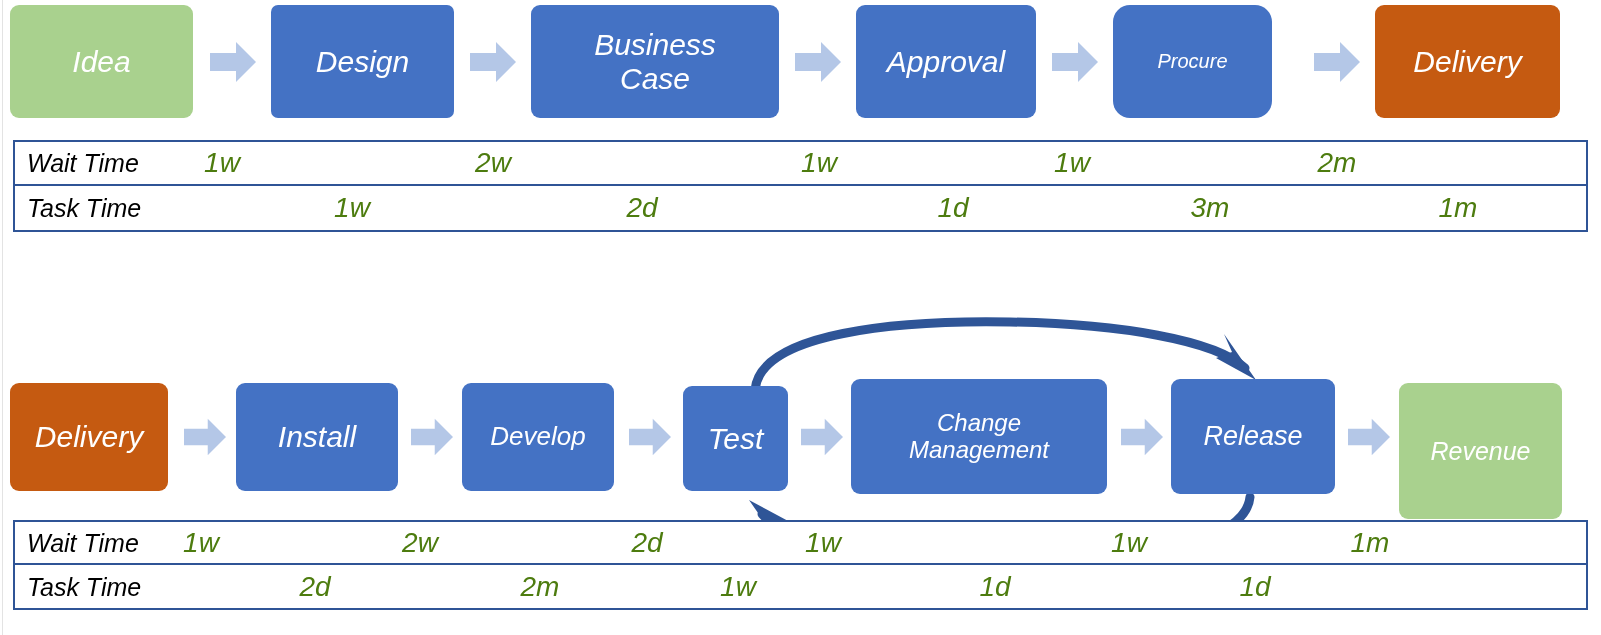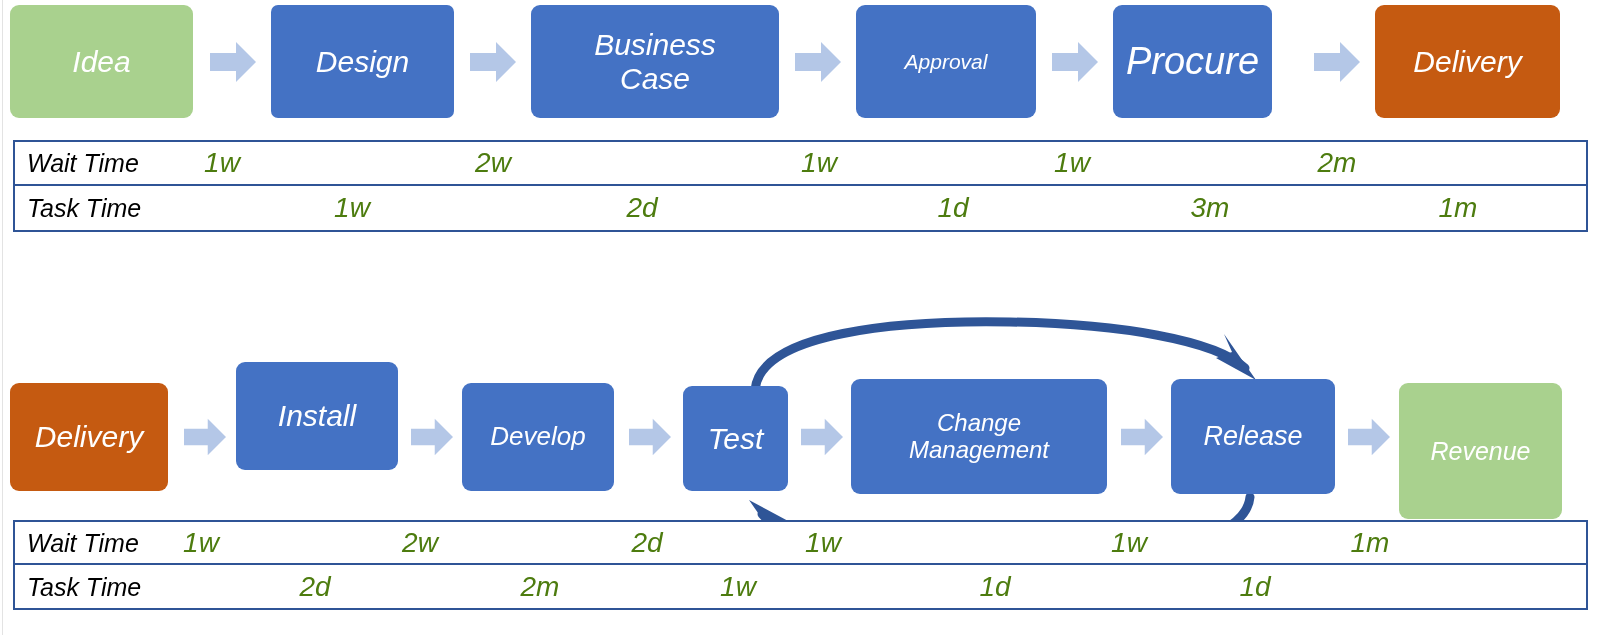--- a/index.html
+++ b/index.html
@@ -94,22 +94,22 @@
 <body>
 
 <div id="canvas">
 
   <div class="slide-edge"></div>
 
   <div class="pbox green" style="left:10px;  top:5px;  width:183px; height:113px; font-size:30px;">Idea</div>
   <div class="pbox blue" style="left:271px; top:5px;  width:183px; height:113px; font-size:30px;border-radius:7px;">Design</div>
   <div class="pbox blue" style="left:531px; top:5px;  width:248px; height:113px; font-size:30px;">Business
 Case</div>
-  <div class="pbox blue" style="left:856px; top:5px;  width:180px; height:113px; font-size:21px;">Approval</div>
-  <div class="pbox blue" style="left:1113px;top:5px;  width:159px; height:113px; font-size:38px;">Procure</div>
+  <div class="pbox blue" style="left:856px; top:5px;  width:180px; height:113px; font-size:30px;">Approval</div>
+  <div class="pbox blue" style="left:1113px;top:5px;  width:159px; height:113px; font-size:20px;border-radius:17px;">Procure</div>
   <div class="pbox orange" style="left:1375px;top:5px;  width:185px; height:113px; font-size:30px;">Delivery</div>
 
   <div class="chev" style="left:210px; top:42px;">
     <svg width="46" height="40" viewBox="0 0 46 40">
         <path d="M0 11 H26 V0 L46 20 L26 40 V29 H0 Z" fill="#B4C7E7"></path>
       </svg>
   </div>
   <div class="chev" style="left:470px; top:42px;">
     <svg width="46" height="40" viewBox="0 0 46 40">
         <path d="M0 11 H26 V0 L46 20 L26 40 V29 H0 Z" fill="#B4C7E7"></path>
@@ -155,21 +155,21 @@
 
       <path d="M755 390 C 760 332, 900 320, 1010 322 C 1120 324, 1215 340, 1245 368" fill="none" stroke="#2F5597" stroke-width="9" stroke-linecap="round"></path>
       <polygon points="1256 380, 1216 358, 1232 352, 1224 334" fill="#2F5597"></polygon>
 
       <path d="M1250 497 C 1245 550, 1100 568, 990 566 C 880 564, 790 546, 762 514" fill="none" stroke="#2F5597" stroke-width="9" stroke-linecap="round"></path>
       <polygon points="749 500, 790 522, 773 528, 781 546" fill="#2F5597"></polygon>
     </svg>
   </div>
 
   <div class="pbox orange" style="left:10px;  top:383px; width:158px; height:108px; font-size:30px;">Delivery</div>
-  <div class="pbox blue" style="left:236px; top:362px; width:162px; height:108px; font-size:30px;">Install</div>
+  <div class="pbox blue" style="left:236px; top:383px; width:162px; height:108px; font-size:30px;">Install</div>
   <div class="pbox blue" style="left:462px; top:383px; width:152px; height:108px; font-size:26px;">Develop</div>
   <div class="pbox blue" style="left:683px; top:386px; width:105px; height:105px; font-size:30px;">Test</div>
   <div class="pbox blue" style="left:1171px;top:379px; width:164px; height:115px; font-size:27px;">Release</div>
   <div class="pbox blue" style="left:851px; top:379px; width:256px; height:115px; font-size:24px;">Change
 Management</div>
   <div class="pbox green" style="left:1399px;top:383px; width:163px; height:136px; font-size:25px;">Revenue</div>
 
   <div class="chev" style="left:184px; top:417px;">
     <svg width="42" height="40" viewBox="0 0 46 40">
         <path d="M0 11 H26 V0 L46 20 L26 40 V29 H0 Z" fill="#B4C7E7"></path>

